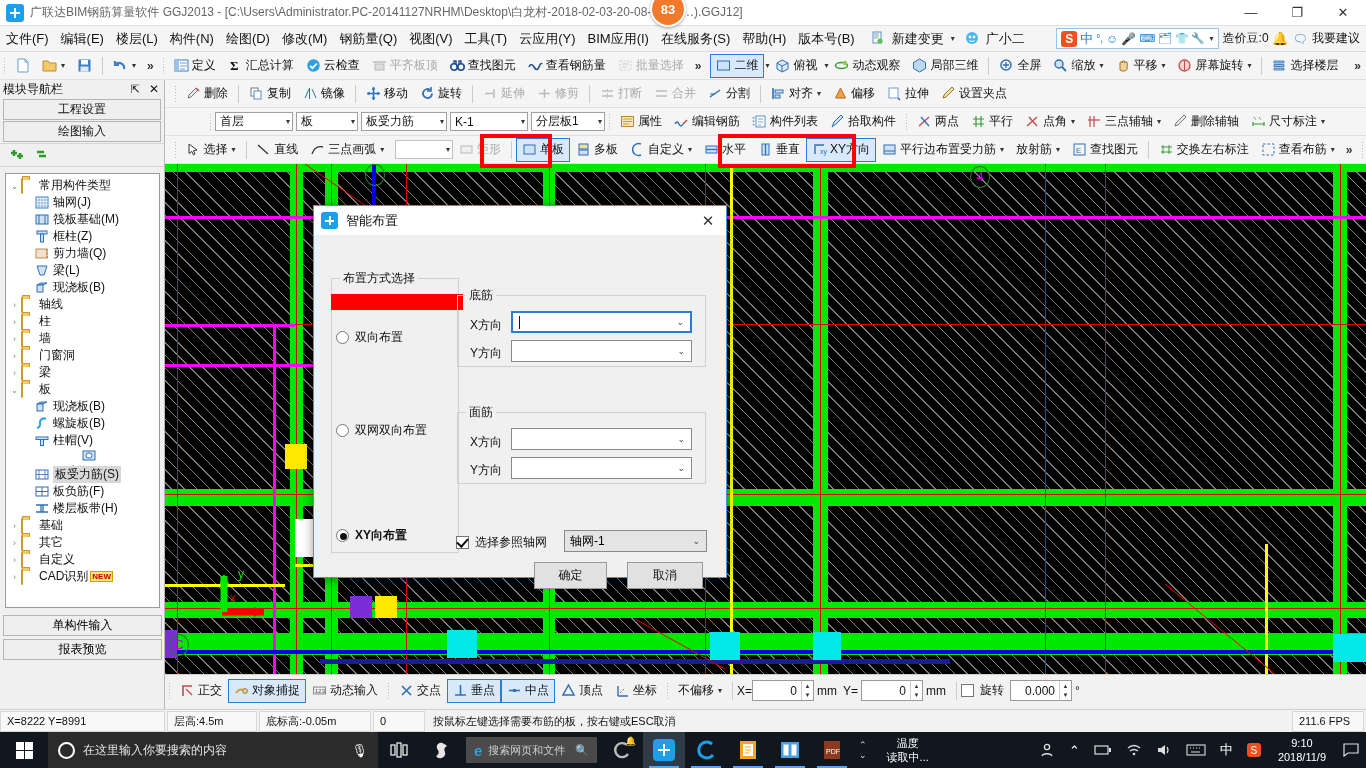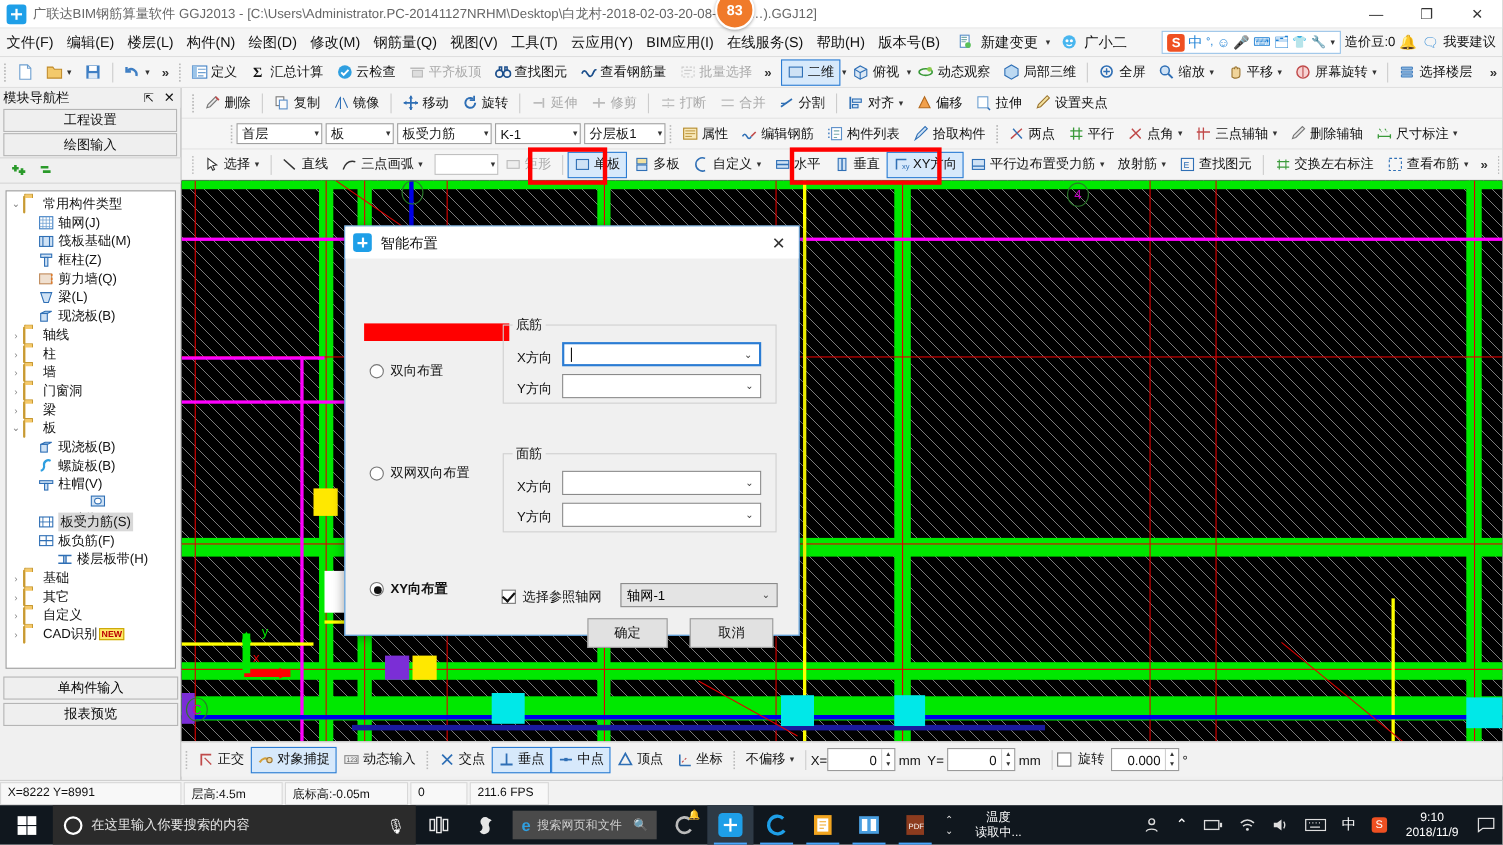--- a/index.html
+++ b/index.html
@@ -939,21 +939,21 @@
             <span class="tlabel">板受力筋(S)</span>
           </div>
           <div class="tnode" style="padding-left: 16px;">
             <span class="tw"></span>
             <span class="tico"><svg width="14" height="13" viewBox="0 0 14 13">
                 <rect x="1" y="2" width="12" height="9" fill="none" stroke="#2f6fb5"></rect>
                 <path d="M7 2v9M1 6.5h12" stroke="#2f6fb5"></path>
               </svg></span>
             <span class="tlabel">板负筋(F)</span>
           </div>
-          <div class="tnode" style="padding-left: 16px; margin-left: 17px;">
+          <div class="tnode" style="padding-left: 16px;">
             <span class="tw"></span>
             <span class="tico"><svg width="14" height="13" viewBox="0 0 14 13">
                 <path d="M1 3h12M1 10h12M6 3v7M8 3v7" stroke="#2f6fb5" stroke-width="1.3"></path>
               </svg></span>
             <span class="tlabel">楼层板带(H)</span>
           </div>
           <div class="tnode" style="padding-left: 2px;">
             <span class="tw">›</span>
             <span class="tico"><span class="folder"></span></span>
             <span class="tlabel">基础</span>
@@ -1060,20 +1060,23 @@
   </div>
 
   <div class="dialog">
     <div class="dlg-title">
       <div class="dico"></div>
       <div class="dtext">智能布置</div>
       <div class="dclose">✕</div>
     </div>
     <div class="dlg-body">
 
+      <div class="group" style="left:17px; top:43px; width:128px; height:275px;">
+        <span class="glabel">布置方式选择</span>
+      </div>
       <div class="redbar" style="left:17px; top:59px; width:132px; height:16px;"></div>
 
       <div class="radio" style="position:absolute; left:22px; top:94px;">
         <span class="rdot"></span>
         <span class="lbl">双向布置</span>
       </div>
       <div class="radio" style="position:absolute; left:22px; top:187px;">
         <span class="rdot"></span>
         <span class="lbl">双网双向布置</span>
       </div>
@@ -1216,20 +1219,21 @@
         </span>
     </div>
     <span class="lbl" style="margin-left:3px;">°</span>
   </div>
 
   <div class="statusbar">
     <div class="sfield" style="width:165px">X=8222  Y=8991</div>
     <div class="sfield" style="width:90px">层高:4.5m</div>
     <div class="sfield" style="width:112px">底标高:-0.05m</div>
     <div class="sfield" style="width:52px">0</div>
+    <div class="sfield plain" style="flex:1">按鼠标左键选择需要布筋的板，按右键或ESC取消</div>
     <div class="sfield" style="width:72px;justify-content:flex-start">211.6 FPS</div>
   </div>
 
   <div class="taskbar">
     <div class="startbtn">
       <span class="winlogo">
           <i></i>
           <i></i>
           <i></i>
           <i></i>

